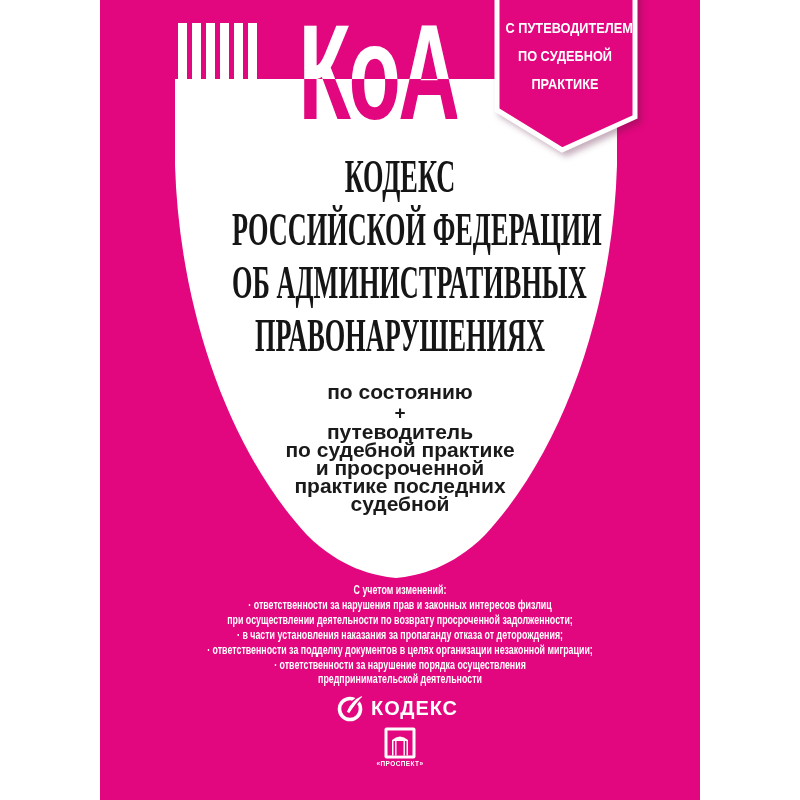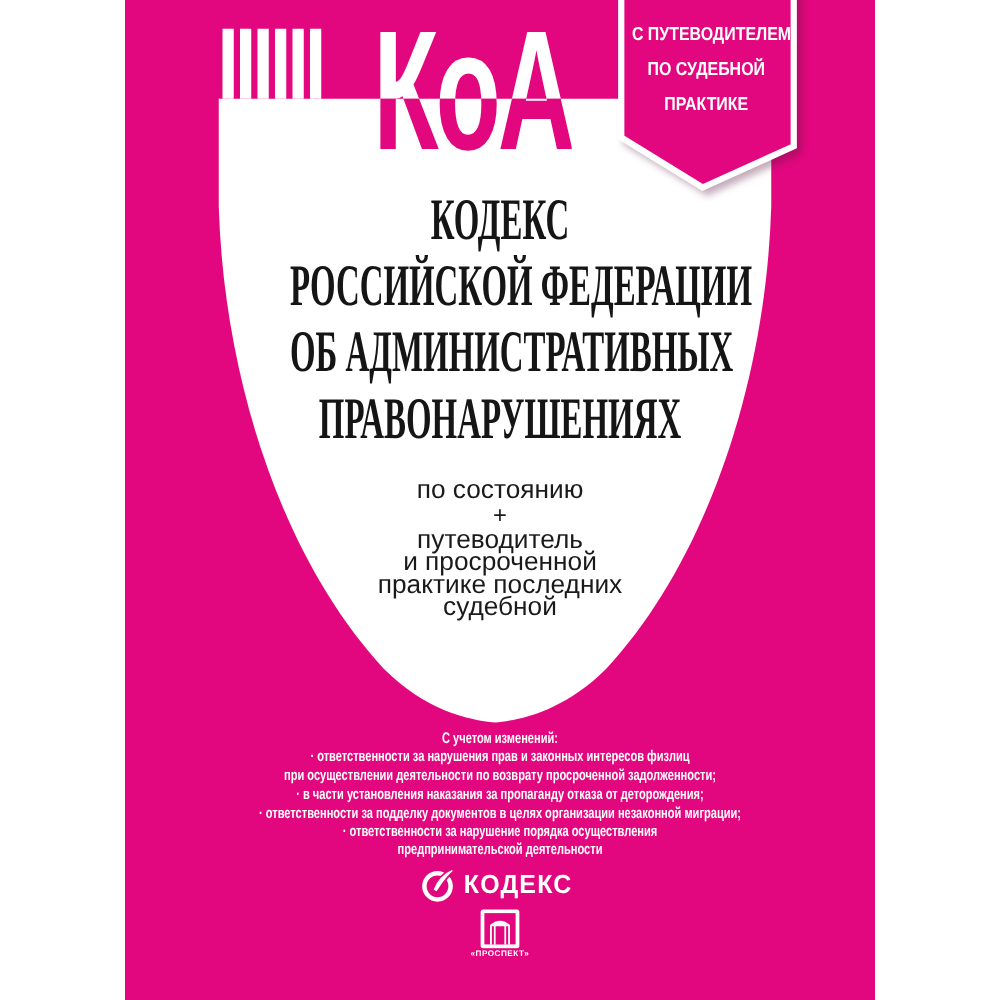--- a/index.html
+++ b/index.html
@@ -30,21 +30,21 @@
               transform:scaleX(.85);transform-origin:50% 0;white-space:nowrap;}
 
   
   .book-title{position:absolute;left:0;top:150px;width:600px;z-index:5;text-align:center;
               font-family:"Liberation Serif",serif;font-weight:bold;color:#151515;
               font-size:47px;line-height:53px;transform:scaleX(.56);transform-origin:50% 0;
               white-space:nowrap;}
 
   
   .edition{position:absolute;left:0;top:381px;width:600px;z-index:5;text-align:center;
-           color:#1a1a1a;font-weight:normal;}
+           color:#1a1a1a;font-weight:bold;}
   .edition .big{font-size:21px;line-height:21.5px;}
   .edition .plus{font-size:19px;line-height:20px;}
   .edition .small{font-size:21px;line-height:18.2px;}
 
   
   .amendments{position:absolute;left:0;top:583px;width:600px;z-index:5;text-align:center;
               color:#ffffff;font-weight:bold;font-size:12.3px;line-height:14.9px;
               transform:scaleX(.72);transform-origin:50% 0;white-space:nowrap;}
 
   
@@ -95,20 +95,21 @@
       <div>КОДЕКС</div>
       <div>РОССИЙСКОЙ ФЕДЕРАЦИИ</div>
       <div>ОБ АДМИНИСТРАТИВНЫХ</div>
       <div>ПРАВОНАРУШЕНИЯХ</div>
     </div>
 
     <div class="edition">
       <div class="big">по состоянию</div>
       <div class="plus">+</div>
       <div class="small">путеводитель</div>
+      <div class="small">по судебной практике</div>
       <div class="small">и просроченной</div>
       <div class="small">практике последних</div>
       <div class="small">судебной</div>
     </div>
 
     <div class="amendments">
       <div>С учетом изменений:</div>
       <div>· ответственности за нарушения прав и законных интересов физлиц</div>
       <div>при осуществлении деятельности по возврату просроченной задолженности;</div>
       <div>· в части установления наказания за пропаганду отказа от деторождения;</div>

